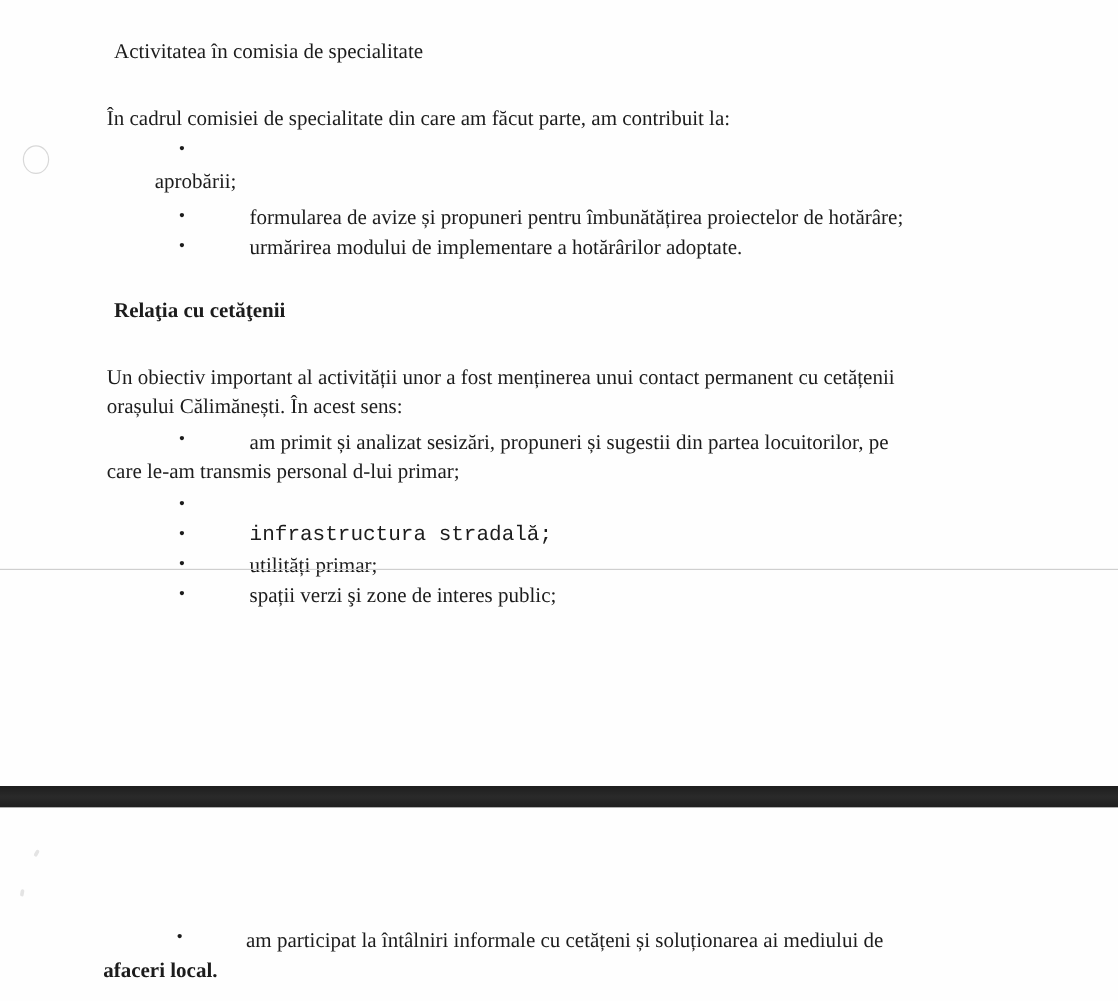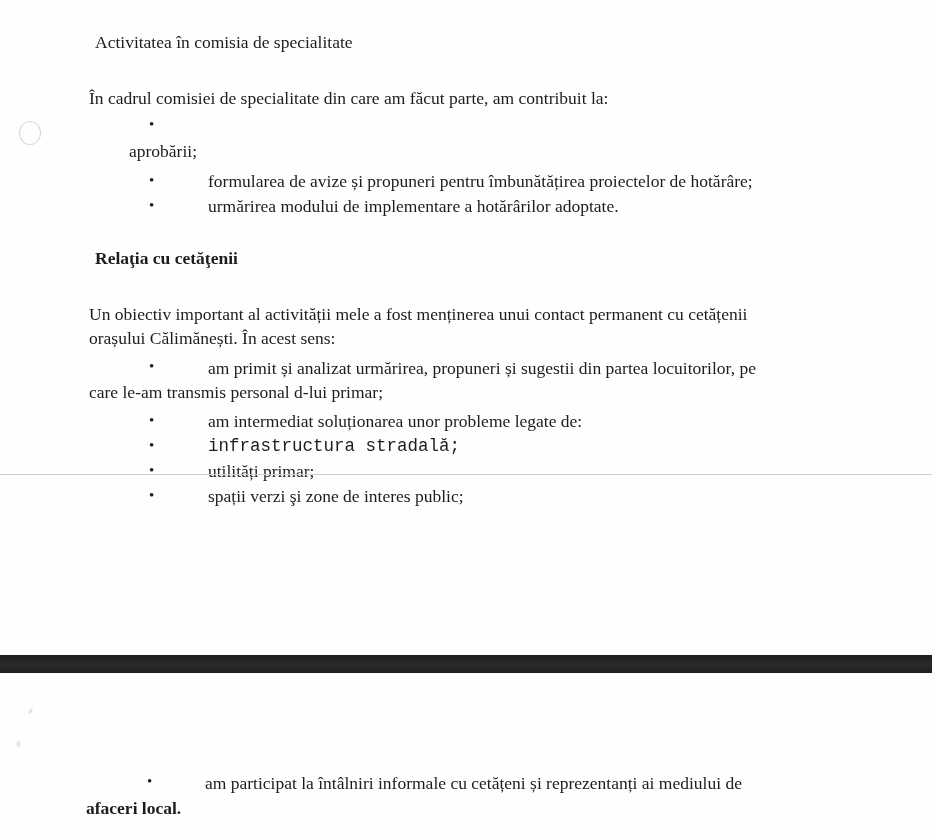--- a/index.html
+++ b/index.html
@@ -83,44 +83,43 @@
   <div class="line" style="left:89px; top:140px;margin-left:40px;">aprobării;</div>
 
   <div class="bullet" style="left:149px; top:169px;">•</div>
   <div class="line" style="left:208px; top:170px;">formularea de avize și propuneri pentru îmbunătățirea proiectelor de hotărâre;</div>
 
   <div class="bullet" style="left:149px; top:194px;">•</div>
   <div class="line" style="left:208px; top:195px;">urmărirea modului de implementare a hotărârilor adoptate.</div>
 
   <div class="line" style="left:95px; top:247px;font-weight:bold;">Relaţia cu cetăţenii</div>
 
-  <div class="line" style="left:89px; top:303px;">Un obiectiv important al activității mele a fost menținerea unui contact permanent cu cetățenii</div>
+  <div class="line" style="left:89px; top:303px;">Un obiectiv important al activității unor a fost menținerea unui contact permanent cu cetățenii</div>
   <div class="line" style="left:89px; top:327px;">orașului Călimănești. În acest sens:</div>
 
   <div class="bullet" style="left:149px; top:355px;">•</div>
-  <div class="line" style="left:208px; top:357px;">am primit și analizat urmărirea, propuneri și sugestii din partea locuitorilor, pe</div>
+  <div class="line" style="left:208px; top:357px;">am primit și analizat sesizări, propuneri și sugestii din partea locuitorilor, pe</div>
   <div class="line" style="left:89px; top:381px;">care le-am transmis personal d-lui primar;</div>
 
   <div class="bullet" style="left:149px; top:409px;">•</div>
-  <div class="line" style="left:208px; top:410px;">am intermediat soluționarea unor probleme legate de:</div>
 
   <div class="bullet" style="left:149px; top:434px;">•</div>
   <div class="line" style="left:208px; top:435px;font-family:Liberation Mono, monospace;">infrastructura stradală;</div>
 
   <div class="bullet" style="left:149px; top:459px;">•</div>
   <div class="line" style="left:208px; top:460px;">utilități primar;</div>
 
   <div class="bullet" style="left:149px; top:484px;">•</div>
   <div class="line" style="left:208px; top:485px;">spații verzi şi zone de interes public;</div>
 </div>
 
 <div class="fold-line"></div>
 
 <div class="page-separator"></div>
 
 <div class="page page-2">
   <div class="scan-speck" style="left:29px; top:35px; transform:rotate(30deg);"></div>
   <div class="scan-speck" style="left:17px; top:68px; transform:rotate(10deg);"></div>
 
   <div class="bullet" style="left:147px; top:97px;">•</div>
-  <div class="line" style="left:205px; top:99px;">am participat la întâlniri informale cu cetățeni și reprezentanți ai mediului de</div>
+  <div class="line" style="left:205px; top:99px;">am participat la întâlniri informale cu cetățeni și soluționarea ai mediului de</div>
   <div class="line" style="left:86px; top:124px;font-weight:bold;">afaceri local.</div>
 </div>
 
 </body></html>

